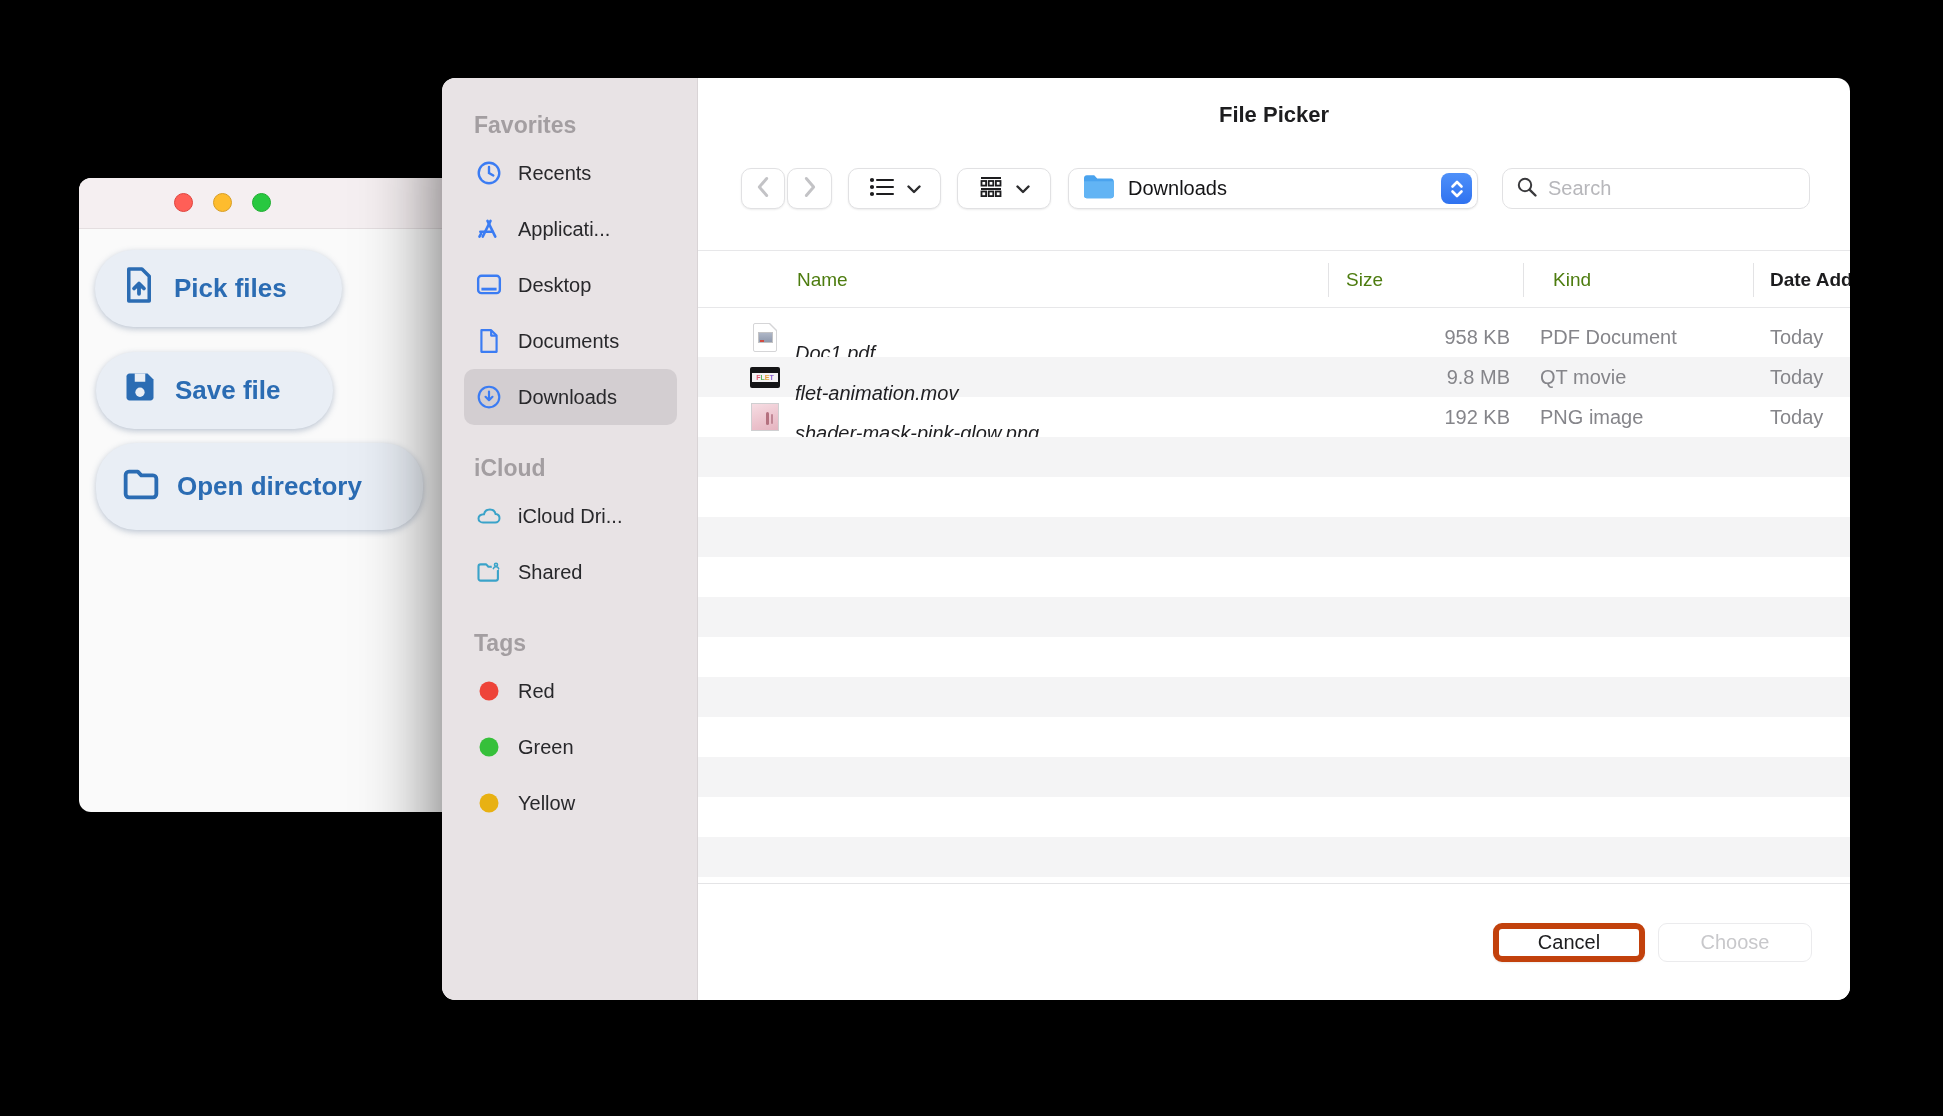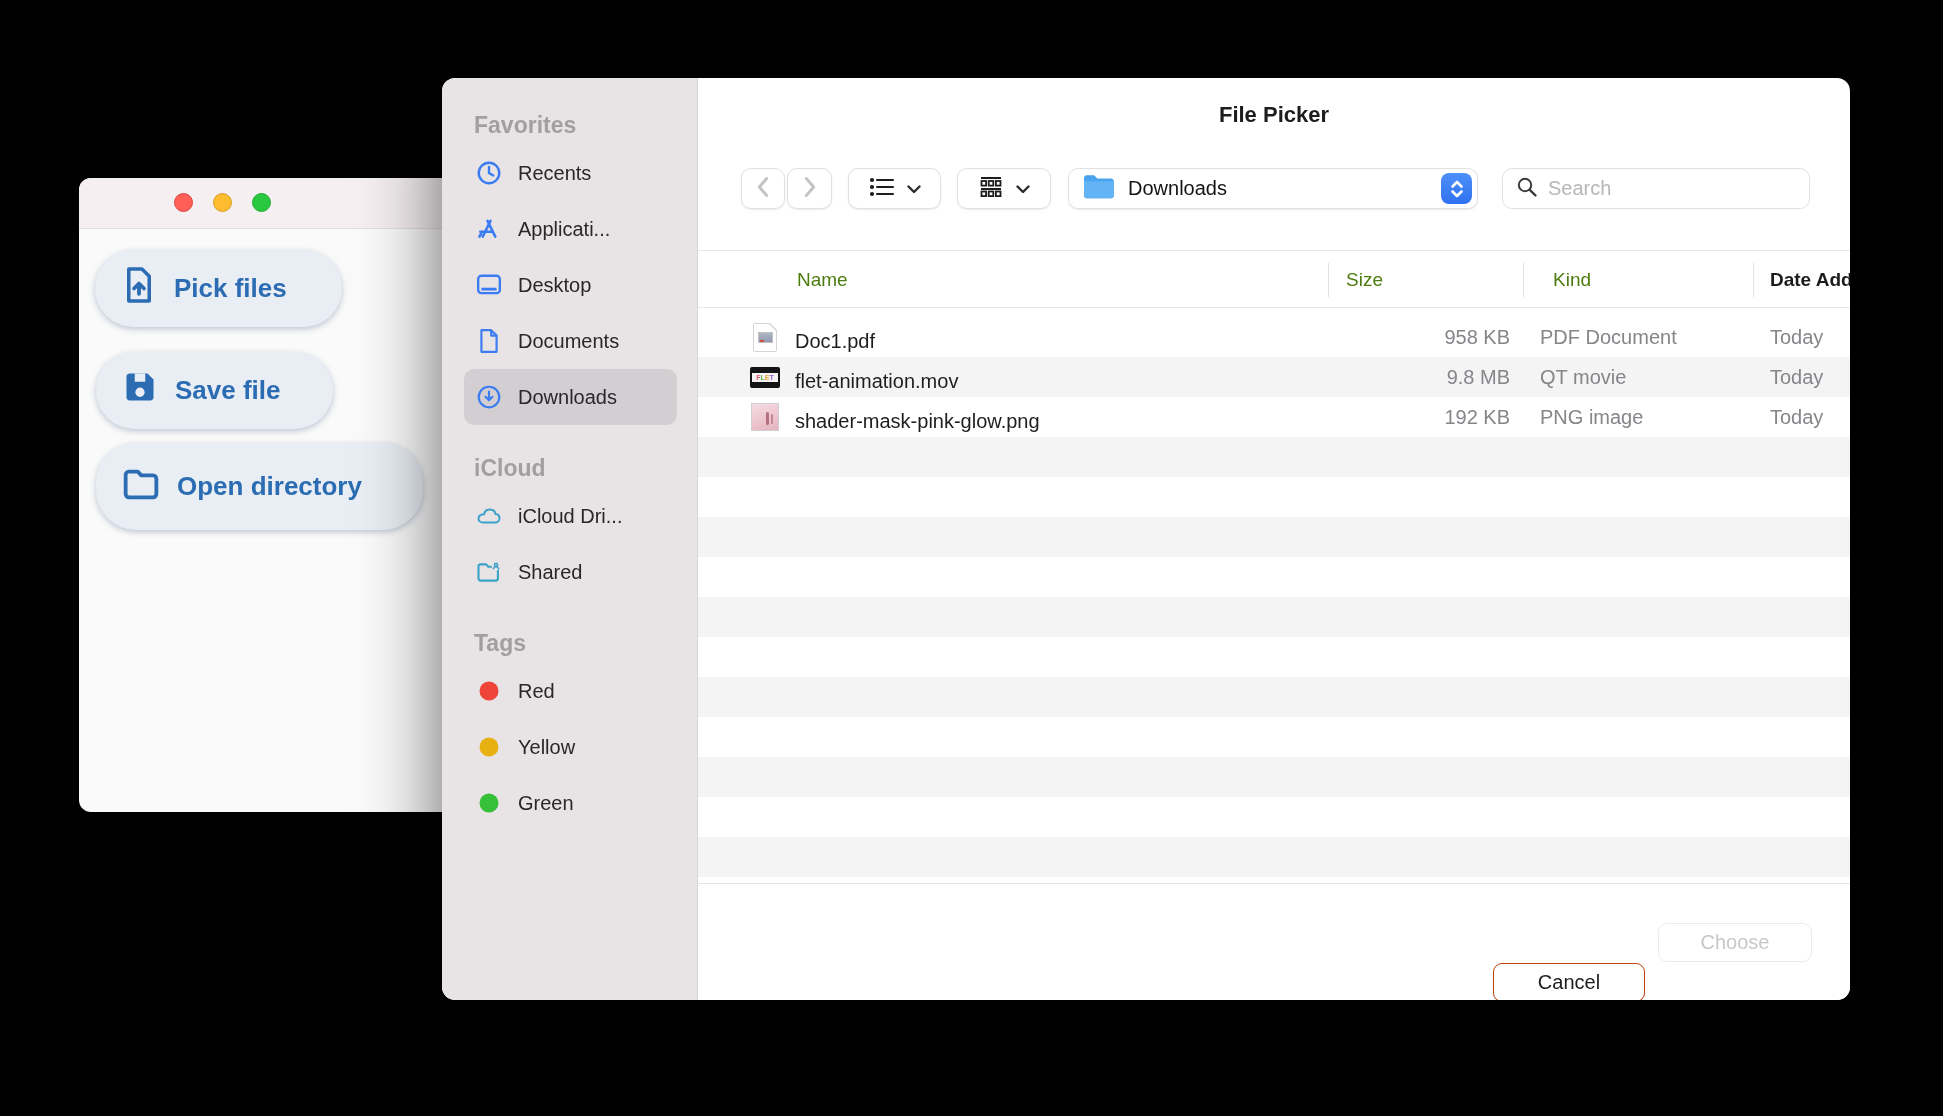--- a/index.html
+++ b/index.html
@@ -58,33 +58,33 @@
   #table-header { position:absolute; left:0; top:172px; width:1152px; height:58px;
     border-top:1px solid #e7e7e9; border-bottom:1px solid #e7e7e9; }
   .hcol { position:absolute; top:0; height:58px; line-height:58px; font-size:19px; color:#4d7c0f; white-space:nowrap; }
   #hc-name { left:99px; } #hc-size { left:648px; } #hc-kind { left:855px; }
   #hc-date { left:1072px; font-weight:700; color:#1c1c1e; }
   .hsep { position:absolute; top:12px; width:1px; height:34px; background:#e3e3e5; }
 
   
   .file-row { position:absolute; left:0; width:1152px; height:40px; font-size:20px; color:#1e1e21; cursor:default; }
   .file-row.striped { background:#f4f4f5; }
-  .file-row .fname { position:absolute; left:97px; top:4px; height:40px; line-height:40px; white-space:nowrap; }
+  .file-row .fname { position:absolute; left:97px; top:16px; height:40px; line-height:40px; white-space:nowrap;font-style:italic; }
   .file-row .fsize { position:absolute; left:630px; width:182px; top:0; height:40px; line-height:40px; text-align:right; color:#85858a; }
   .file-row .fkind { position:absolute; left:842px; top:0; height:40px; line-height:40px; color:#85858a; }
   .file-row .fdate { position:absolute; left:1072px; top:0; height:40px; line-height:40px; color:#85858a; }
   .file-row .ficon { position:absolute; left:52px; top:5px; width:30px; height:30px; display:flex; align-items:center; justify-content:center; }
   .stripe { position:absolute; left:0; width:1152px; height:40px; background:#f4f4f5; }
 
   
   #footer-sep { position:absolute; left:0; top:805px; width:1152px; height:1px; background:#e4e4e6; }
   #footer { position:absolute; left:0; top:806px; width:1152px; height:116px; background:#fff; }
   .dlg-btn { position:absolute; top:39px; height:39px; border-radius:9px; background:#fff; font-size:20px;
     font-family:"Liberation Sans","DejaVu Sans",sans-serif; cursor:pointer; }
-  #btn-cancel { left:795px; width:152px; border:1px solid #c2410c; box-shadow:0 1px 2px rgba(0,0,0,.08); color:#1d1d1f;margin-top:40px; }
+  #btn-cancel { left:795px; width:152px; border:6px solid #c2410c; box-shadow:0 1px 2px rgba(0,0,0,.08); color:#1d1d1f; }
   #btn-choose { left:960px; width:154px; border:1px solid #ebebed; color:#c8c8cb; }
 
   
   .pdf-ic { width:24px; height:29px; background:#fff; border:1px solid #d5d5d7; border-radius:2px; position:relative; }
   .pdf-ic:before { content:""; position:absolute; right:-1px; top:-1px; border-style:solid; border-width:0 7px 7px 0; border-color:transparent #fff transparent transparent; filter:drop-shadow(-1px 1px 0 #d5d5d7); }
   .pdf-ic .thumb { position:absolute; left:4px; top:8px; width:15px; height:11px; background:linear-gradient(#aeb6c6,#8f99ad); border:1px solid #c2c2c4; }
   .pdf-ic .spark { position:absolute; left:6px; top:16px; width:4px; height:2px; background:#d04b42; }
   .mov-ic { width:30px; height:21px; background:#141416; border-radius:2px; position:relative; overflow:hidden; }
   .mov-ic .band { position:absolute; left:2px; right:2px; top:6px; bottom:6px; background:#f4f2f3; display:flex; align-items:center; justify-content:center; }
   .mov-ic .band span { font-size:7px; font-weight:700; letter-spacing:0; line-height:7px; }
@@ -210,32 +210,32 @@
             <span class="icn">
               <svg width="22" height="22" viewBox="0 0 22 22">
                 <circle cx="11" cy="11" r="9.5" fill="#ee4439"></circle>
               </svg>
             </span>
             <span>Red</span>
           </div>
           <div class="side-item">
             <span class="icn">
               <svg width="22" height="22" viewBox="0 0 22 22">
+                <circle cx="11" cy="11" r="9.5" fill="#36c03a"></circle>
+              </svg>
+            </span>
+            <span>Green</span>
+          </div>
+          <div class="side-item">
+            <span class="icn">
+              <svg width="22" height="22" viewBox="0 0 22 22">
                 <circle cx="11" cy="11" r="9.5" fill="#e8b112"></circle>
               </svg>
             </span>
             <span>Yellow</span>
-          </div>
-          <div class="side-item">
-            <span class="icn">
-              <svg width="22" height="22" viewBox="0 0 22 22">
-                <circle cx="11" cy="11" r="9.5" fill="#36c03a"></circle>
-              </svg>
-            </span>
-            <span>Green</span>
           </div>
         </div>
       </div>
   </div>
 
   <div id="content">
     <div id="dlg-title">File Picker</div>
 
     <div class="tbtn" id="btn-back">
       <span>

